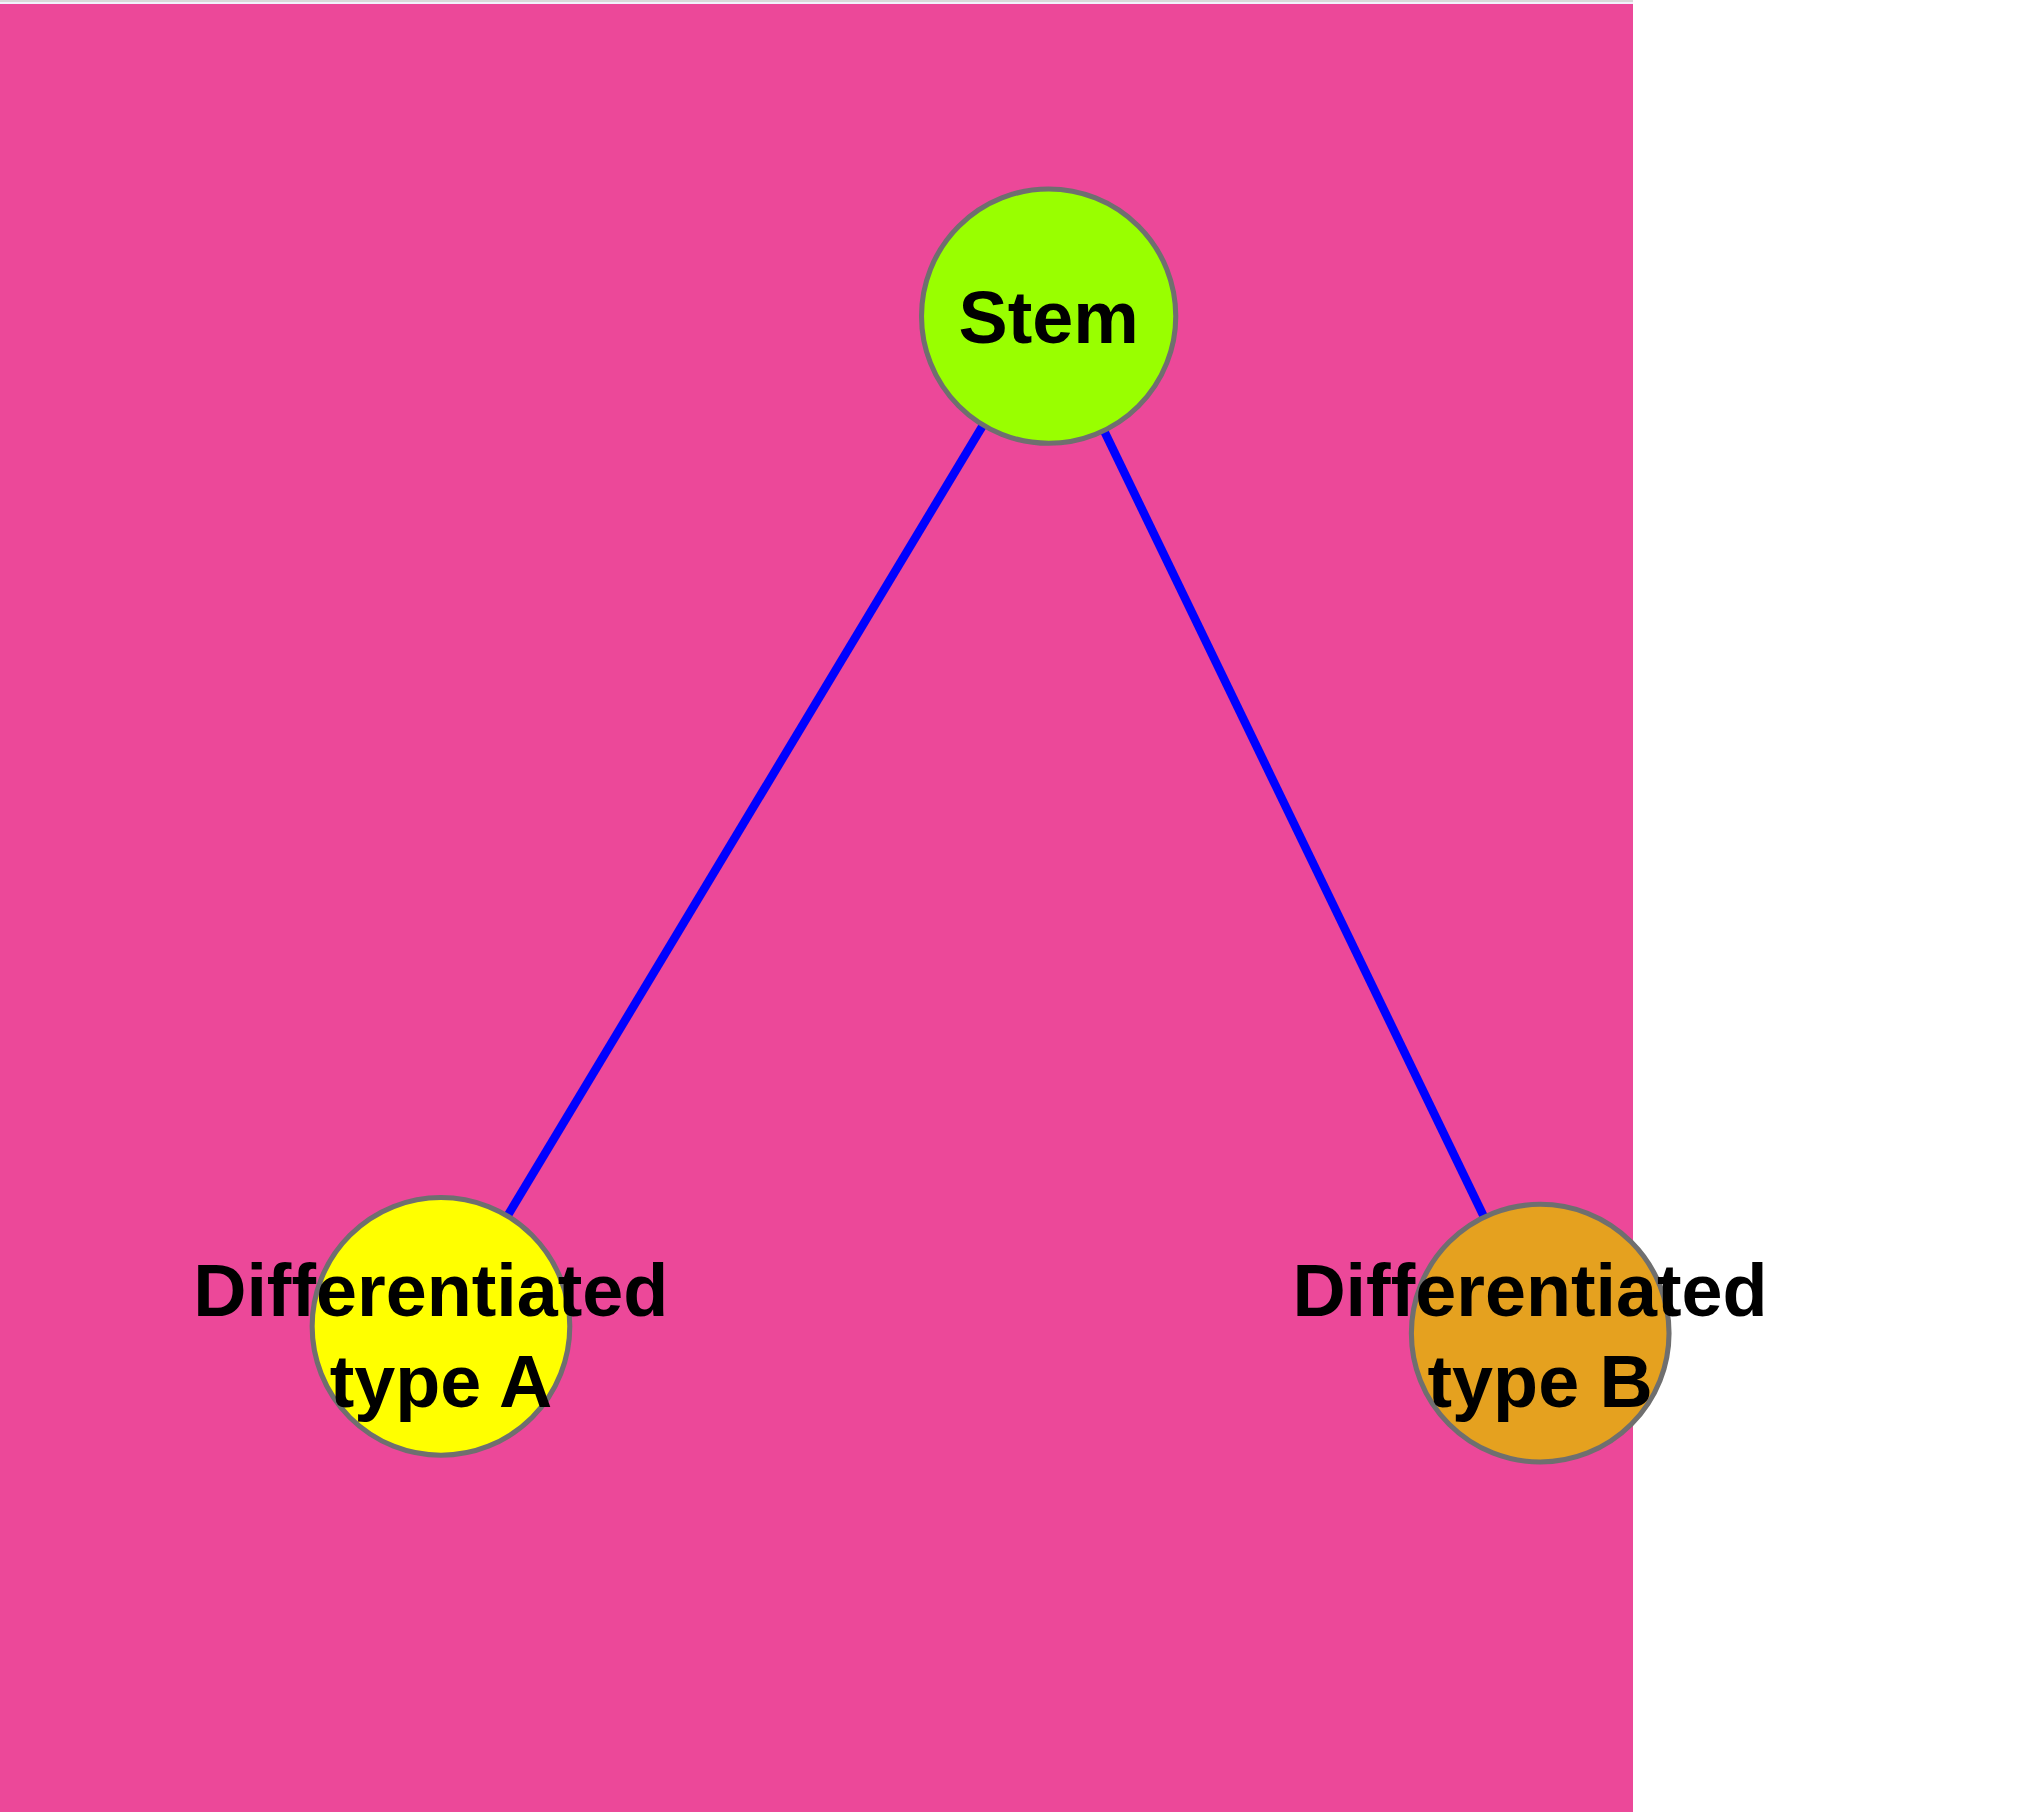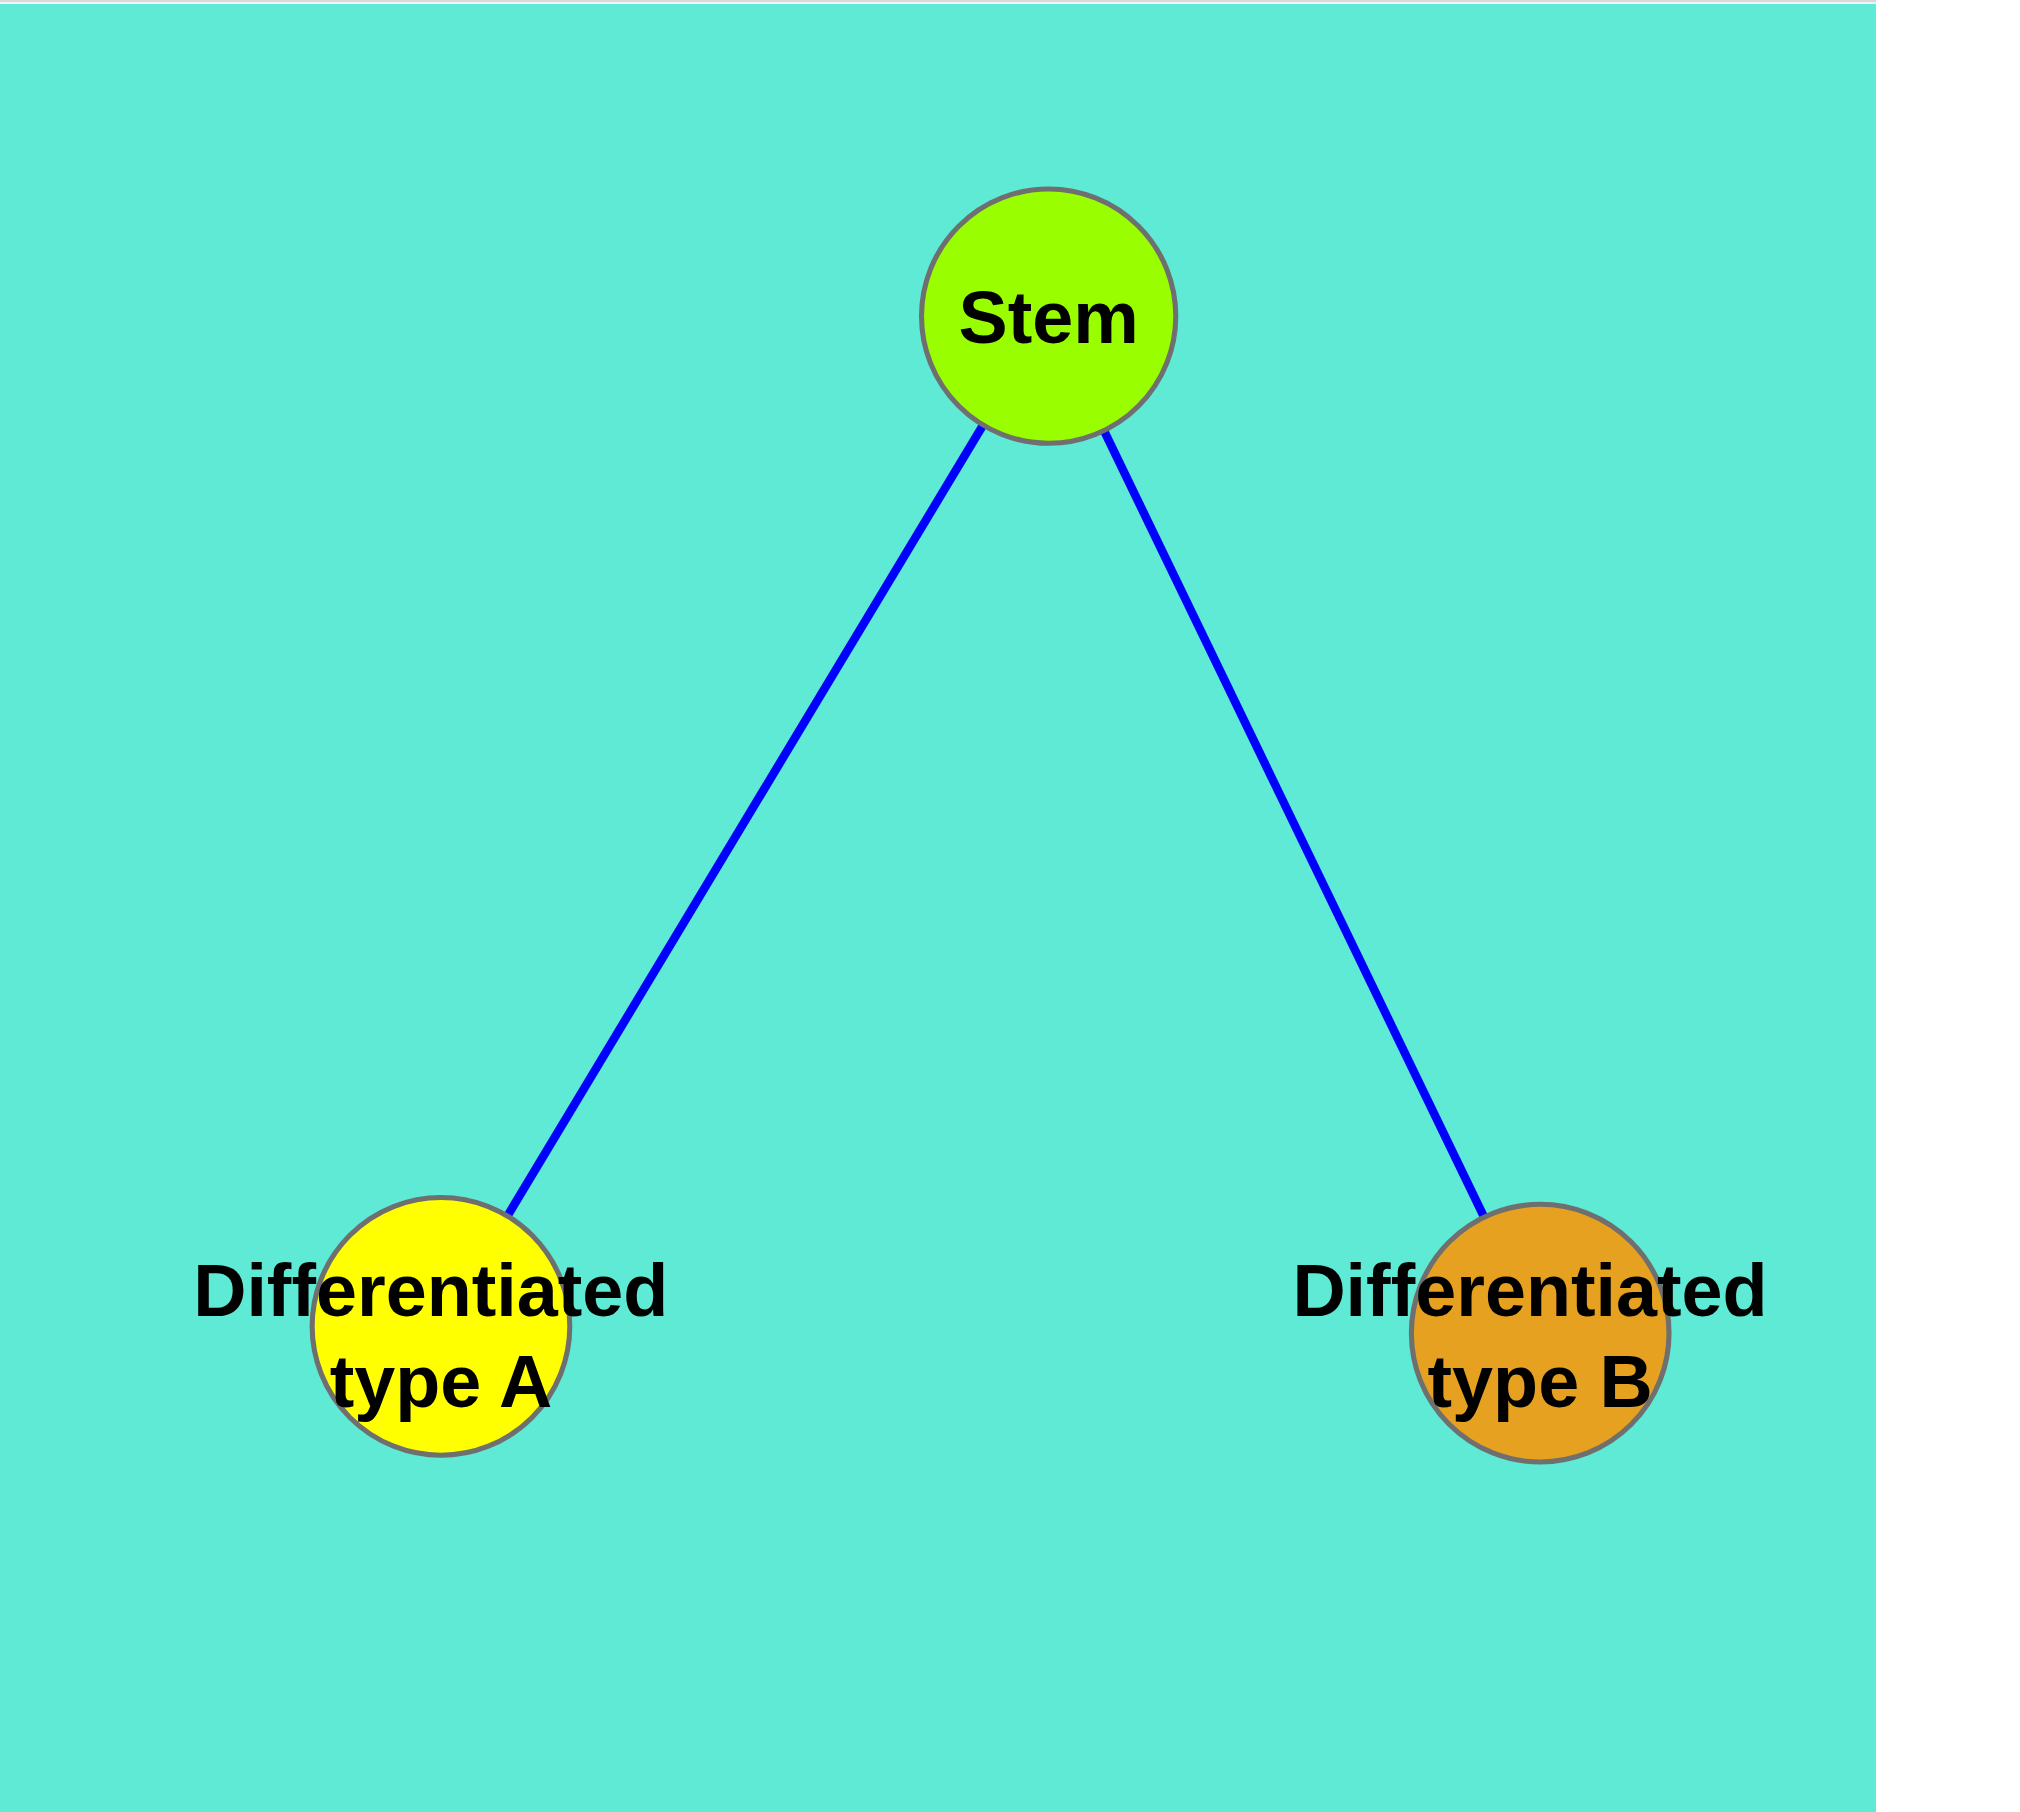--- a/index.html
+++ b/index.html
@@ -5,23 +5,23 @@
   html, body {
     margin: 0;
     padding: 0;
     width: 2021px;
     height: 1812px;
     overflow: hidden;
     font-family: "Liberation Sans", sans-serif;
   }
   .stage {
     position: relative;
-    width: 1876px;
+    width: 1633px;
     height: 1812px;
-    background: #5eead4;
+    background: #ec4899;
   }
   .top-edge-line {
     position: absolute;
     top: 0; left: 0; right: 0;
     height: 1.7px;
     background: #d9d9d9;
   }
   .top-edge-strip {
     position: absolute;
     top: 1.7px; left: 0; right: 0;

